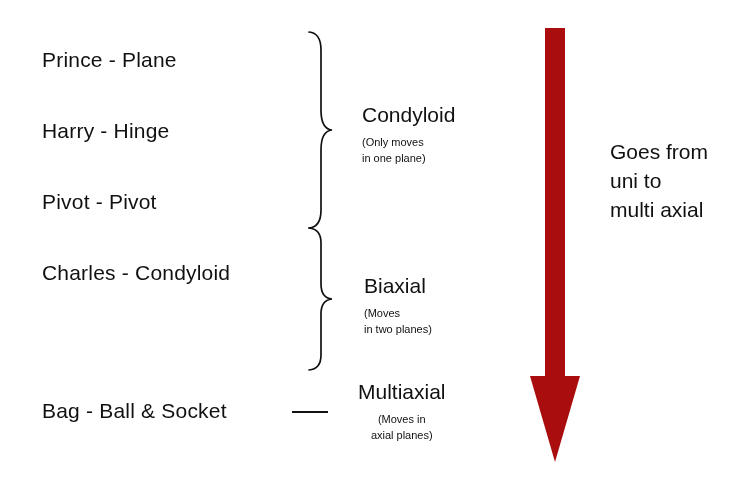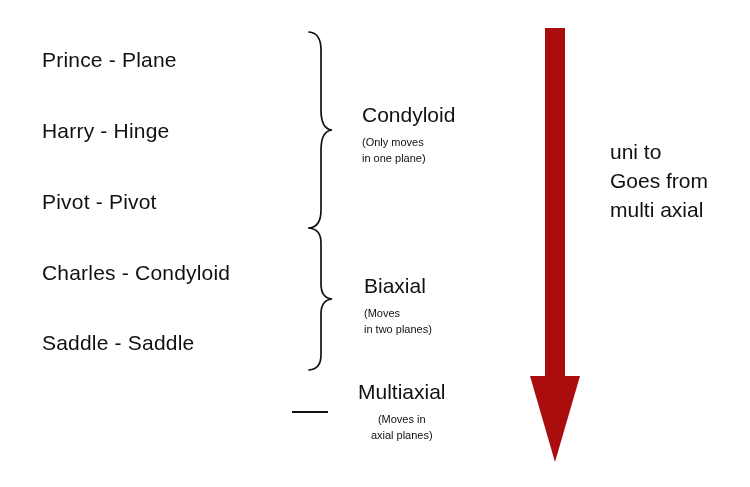--- a/index.html
+++ b/index.html
@@ -67,21 +67,21 @@
 </style>
 </head>
 <body>
 
 <div class="canvas">
 
   <div class="item" style="top:119px;">Harry - Hinge</div>
   <div class="item" style="top:48px;">Prince - Plane</div>
   <div class="item" style="top:190px;">Pivot - Pivot</div>
   <div class="item" style="top:261px;">Charles - Condyloid</div>
-  <div class="item" style="top:331px;">Saddle - Saddle</div>
+  <div class="item" style="top:399px;">Bag - Ball &amp; Socket</div>
 
   <div class="brace" style="left:304px; top:30px;">
     <svg width="30" height="200" viewBox="0 0 30 200">
       <path d="M 5 2 Q 17 3 17 20 L 17 80 Q 17 99 28 100 Q 17 101 17 120 L 17 180 Q 17 197 5 198"></path>
     </svg>
   </div>
 
   <div class="brace" style="left:304px; top:226px;">
     <svg width="30" height="146" viewBox="0 0 30 146">
       <path d="M 5 2 Q 17 3 17 17 L 17 58 Q 17 72 28 73 Q 17 74 17 88 L 17 129 Q 17 143 5 144"></path>
@@ -109,18 +109,18 @@
   </div>
 
   <div class="arrow">
     <svg width="72" height="436" viewBox="0 0 72 436">
       <rect x="27" y="0" width="20" height="352" fill="#a90d0d"></rect>
       <polygon points="12,348 62,348 37,434" fill="#a90d0d"></polygon>
     </svg>
   </div>
 
   <div class="side-note">
+    <div>Goes from</div>
     <div>uni to</div>
-    <div>Goes from</div>
     <div>multi axial</div>
   </div>
 
 </div>
 
 </body></html>

